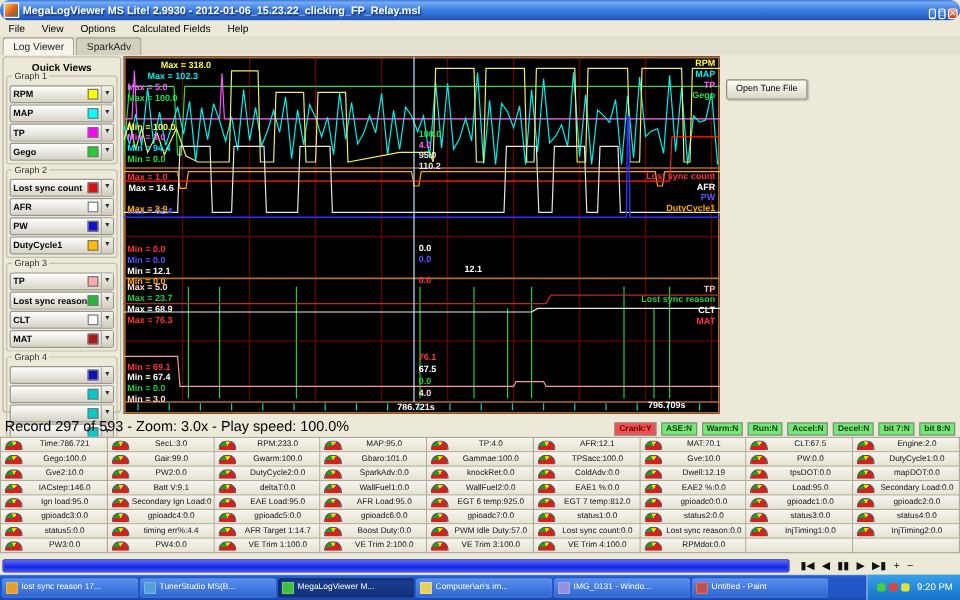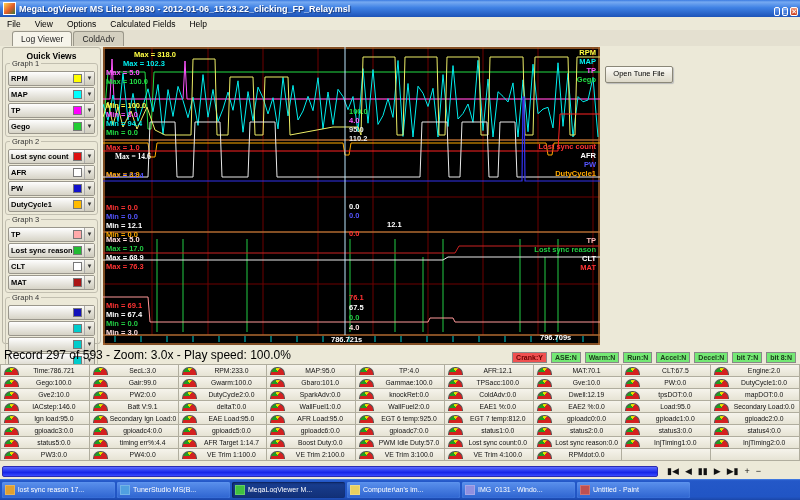--- a/index.html
+++ b/index.html
@@ -1,28 +1,28 @@
 <!DOCTYPE html>
 <html><head>
 <meta charset="utf-8">
 <style>
   html,body{margin:0;padding:0;background:#555;}
   #app{position:relative;width:800px;height:500px;background:#ece9d8;font-family:"Liberation Sans",sans-serif;overflow:hidden;}
   .band{position:absolute;left:0;width:800px;}
   
-  #titlebar{top:0;height:17px;background:linear-gradient(180deg,#3a7ae0 0%,#76aaf2 12%,#3f81e4 45%,#1d53b8 100%);display:flex;align-items:center;color:#fff;}
+  #titlebar{top:0;height:17px;background:linear-gradient(180deg,#3a7ae0 0%,#76aaf2 12%,#3f81e4 45%,#1d53b8 100%);display:flex;align-items:center;color:#fff;border-radius:8px;}
   #titlebar .appicon{width:11px;height:11px;margin:0 3px 0 3px;background:linear-gradient(135deg,#ffd24d,#e05a2a 55%,#3a7a3a);border:1px solid #fff;}
   #titlebar .title{font-size:9px;font-weight:bold;text-shadow:1px 1px 1px #1a3a7a;flex:1;white-space:nowrap;overflow:hidden;}
   .winbtn{width:13px;height:12px;margin-right:2px;border:1px solid #fff;border-radius:2px;font-size:7px;line-height:11px;text-align:center;color:#fff;background:linear-gradient(180deg,#6a9ef0,#2b62c8);}
   .winbtn.close{background:linear-gradient(180deg,#f09a7a,#cc3a1a);}
   
   #menubar{top:17px;height:13px;background:#ece9d8;border-bottom:5px solid #0f766e;display:flex;align-items:center;}
   .menu-item{font-size:8.5px;color:#000;padding:0 7px;}
   
-  #tabrow{top:30px;height:16px;background:#e4e0d0;display:flex;align-items:flex-end;padding-left:12px;box-sizing:border-box;}
+  #tabrow{top:30px;height:16px;background:#e4e0d0;display:flex;align-items:flex-end;padding-left:2px;box-sizing:border-box;}
   .tab{font-size:8.5px;padding:2px 8px 2px 8px;border:1px solid #9a978a;border-bottom:none;border-radius:3px 3px 0 0;background:#d4d0c0;margin-right:1px;color:#222;}
   .tab.active{background:#f6f4ea;font-weight:normal;}
   
   #main{top:46px;height:300px;}
   
   #sidebar{position:absolute;left:2px;top:1px;width:99px;height:297px;border:1px solid #b8b5a6;border-radius:3px;background:#ece9d8;box-sizing:border-box;}
   #sidebar .sbtitle{font-size:8.5px;font-weight:bold;text-align:center;margin:3px 0 1px 0;}
   .group{border:1px solid #c2bfb0;border-radius:3px;margin:2px 2px 4px 2px;padding:6px 1px 1px 1px;position:relative;}
   .group .glabel{position:absolute;top:-5px;left:4px;background:#ece9d8;font-size:7.5px;padding:0 2px;color:#333;}
   .qrow{height:13px;margin:1px 1px;background:linear-gradient(180deg,#fefefe,#d6d3c6);border:1px solid #9a978c;border-radius:2px;display:flex;align-items:center;}
@@ -74,21 +74,21 @@
   <div id="menubar" class="band">
       <span class="menu-item">File</span>
       <span class="menu-item">View</span>
       <span class="menu-item">Options</span>
       <span class="menu-item">Calculated Fields</span>
       <span class="menu-item">Help</span>
     </div>
 
   <div id="tabrow" class="band">
       <span class="tab active">Log Viewer</span>
-      <span class="tab">ColdAdv</span>
+      <span class="tab">SparkAdv</span>
     </div>
 
   <div id="main" class="band">
     <div id="sidebar">
       <div class="sbtitle">Quick Views</div>
       <div id="sbgroups">
           <div class="group">
             <span class="glabel">Graph 1</span>
             <div class="qrow">
               <span class="ql">RPM</span>
@@ -271,37 +271,37 @@
           <div class="ov" style="color: rgb(34, 221, 68); top: 81px; left: 3px;">Min = 0.0</div>
           <div class="ov" style="color: rgb(34, 221, 68); top: 60px; left: 246px;">100.0</div>
           <div class="ov" style="color: rgb(255, 85, 255); top: 69px; left: 246px;">4.0</div>
           <div class="ov" style="color: rgb(232, 232, 232); top: 78px; left: 246px;">95.0</div>
           <div class="ov" style="color: rgb(232, 232, 232); top: 87px; left: 246px;">110.2</div>
           <div class="ov" style="color: rgb(255, 255, 68); top: 1px; right: 4px;">RPM</div>
           <div class="ov" style="color: rgb(0, 238, 238); top: 10px; right: 4px;">MAP</div>
           <div class="ov" style="color: rgb(255, 85, 255); top: 19px; right: 4px;">TP</div>
           <div class="ov" style="color: rgb(34, 221, 68); top: 28px; right: 4px;">Gego</div>
           <div class="ov" style="color: rgb(255, 51, 51); top: 96px; left: 3px;">Max = 1.0</div>
-          <div class="ov" style="color: rgb(255, 255, 255); top: 105px; left: 12px; font-family: Liberation Serif, serif;">Max = 14.6</div>
+          <div class="ov" style="color: rgb(255, 255, 255); top: 105px; left: 4px;">Max = 14.6</div>
           <div class="ov" style="color: rgb(85, 85, 255); top: 124px; left: 3px;">Max = 62.4</div>
           <div class="ov" style="color: rgb(255, 170, 0); top: 123px; left: 3px;">Max = 3.9</div>
           <div class="ov" style="color: rgb(255, 51, 51); top: 156px; left: 3px;">Min = 0.0</div>
           <div class="ov" style="color: rgb(85, 85, 255); top: 165px; left: 3px;">Min = 0.0</div>
           <div class="ov" style="color: rgb(255, 255, 255); top: 174px; left: 3px;">Min = 12.1</div>
           <div class="ov" style="color: rgb(255, 170, 0); top: 183px; left: 3px;">Min = 0.0</div>
           <div class="ov" style="color: rgb(255, 255, 255); top: 155px; left: 246px;">0.0</div>
           <div class="ov" style="color: rgb(85, 85, 255); top: 164px; left: 246px;">0.0</div>
           <div class="ov" style="color: rgb(255, 255, 255); top: 173px; left: 246px; margin-left: 38px;">12.1</div>
           <div class="ov" style="color: rgb(255, 51, 51); top: 182px; left: 246px;">0.0</div>
           <div class="ov" style="color: rgb(255, 51, 51); top: 95px; right: 4px;">Lost sync count</div>
           <div class="ov" style="color: rgb(255, 255, 255); top: 104px; right: 4px;">AFR</div>
           <div class="ov" style="color: rgb(85, 85, 255); top: 113px; right: 4px;">PW</div>
           <div class="ov" style="color: rgb(255, 170, 0); top: 122px; right: 4px;">DutyCycle1</div>
           <div class="ov" style="color: rgb(255, 221, 221); top: 188px; left: 3px;">Max = 5.0</div>
-          <div class="ov" style="color: rgb(34, 204, 68); top: 197px; left: 3px;">Max = 17.0</div>
+          <div class="ov" style="color: rgb(34, 204, 68); top: 197px; left: 3px;">Max = 23.7</div>
           <div class="ov" style="color: rgb(255, 255, 255); top: 206px; left: 3px;">Max = 68.9</div>
           <div class="ov" style="color: rgb(255, 51, 51); top: 215px; left: 3px;">Max = 76.3</div>
           <div class="ov" style="color: rgb(255, 51, 51); top: 254px; left: 3px;">Min = 69.1</div>
           <div class="ov" style="color: rgb(255, 255, 255); top: 263px; left: 3px;">Min = 67.4</div>
           <div class="ov" style="color: rgb(34, 204, 68); top: 272px; left: 3px;">Min = 0.0</div>
           <div class="ov" style="color: rgb(255, 221, 221); top: 281px; left: 3px;">Min = 3.0</div>
           <div class="ov" style="color: rgb(255, 51, 51); top: 246px; left: 246px;">76.1</div>
           <div class="ov" style="color: rgb(255, 255, 255); top: 256px; left: 246px;">67.5</div>
           <div class="ov" style="color: rgb(34, 204, 68); top: 266px; left: 246px;">0.0</div>
           <div class="ov" style="color: rgb(255, 221, 221); top: 276px; left: 246px;">4.0</div>
@@ -640,14 +640,22 @@
         </div>
         <div class="tbitem">
           <span class="ticon" style="background: rgb(144, 144, 224);"></span>
           <span class="tlabel">IMG_0131 - Windo...</span>
         </div>
         <div class="tbitem">
           <span class="ticon" style="background: rgb(192, 80, 80);"></span>
           <span class="tlabel">Untitled - Paint</span>
         </div>
       </span>
+    <span id="tray">
+      <span id="trayicons" style="display:flex;">
+          <span class="trayicon" style="background: rgb(64, 208, 64);"></span>
+          <span class="trayicon" style="background: rgb(224, 64, 64);"></span>
+          <span class="trayicon" style="background: rgb(224, 224, 64);"></span>
+        </span>
+      <span id="clock">9:20 PM</span>
+    </span>
   </div>
 </div>
 
 </body></html>

